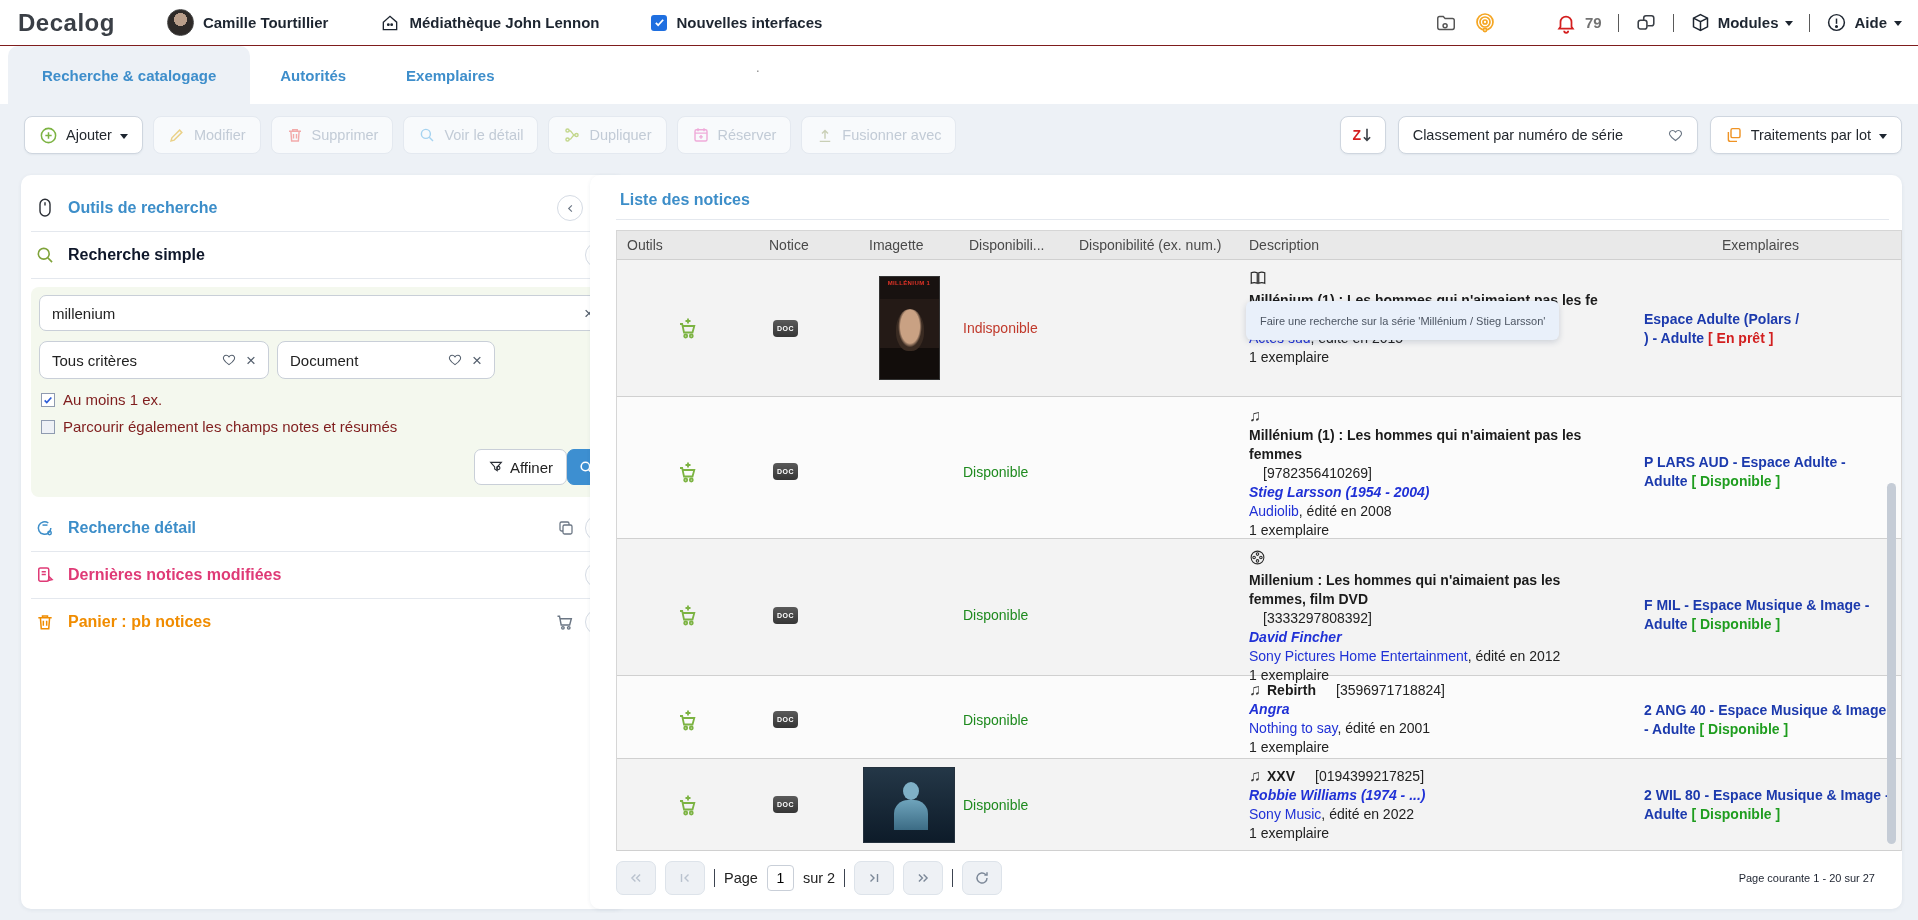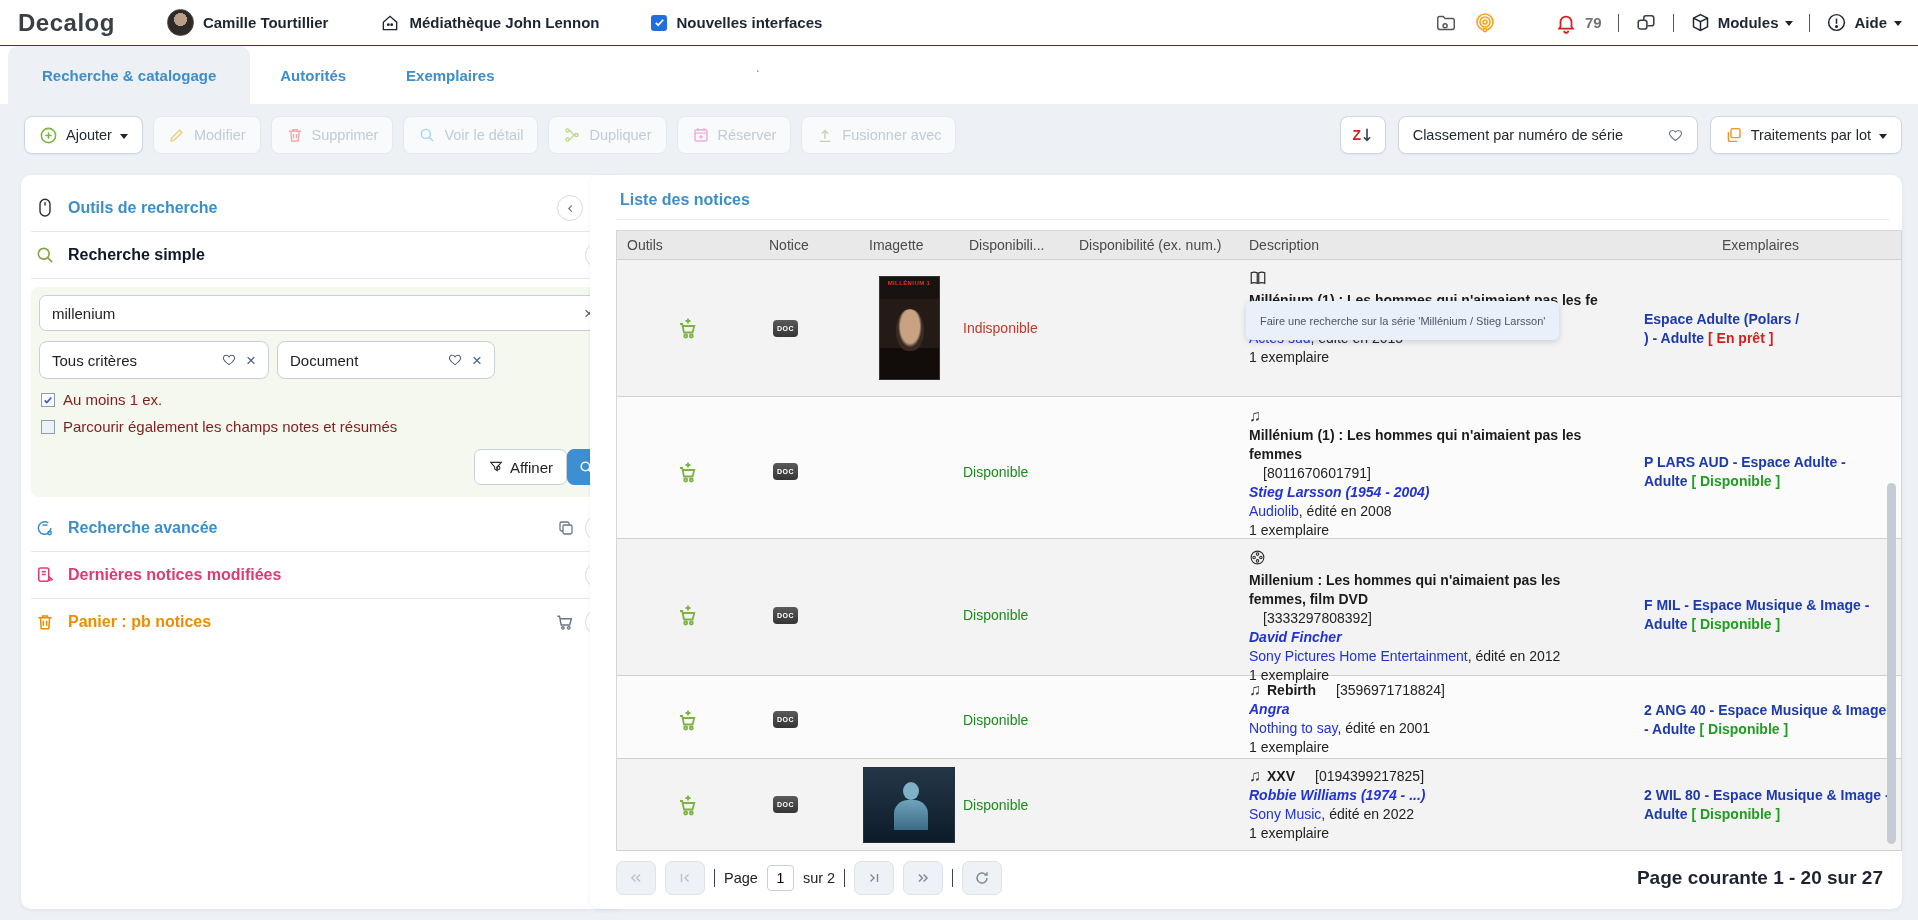--- a/index.html
+++ b/index.html
@@ -102,21 +102,21 @@
 
   
   .tooltip { position:absolute; left:656px; top:126px; height:39px; display:flex; align-items:center; padding:0 14px;
              background:#e9f0fa; border-radius:6px; box-shadow:0 2px 6px rgba(30,50,90,.18); font-size:11px; color:#4c5562; white-space:nowrap; z-index:6;text-align:center;}
 
   
   .pager { display:flex; align-items:center; gap:9px; margin:10px 0 0 13px; font-size:14.5px;}
   .pbtn { width:40px; height:34px; border-radius:7px; background:#eef1f5; border:1px solid #dde3ea; display:flex; align-items:center; justify-content:center; cursor:pointer;}
   .pbar { width:1px; height:18px; background:#3c4350;}
   .pinput { width:27px; height:26px; border:1px solid #c9cfd8; border-radius:4px; text-align:center; font-size:14px; font-family:inherit; background:#fff;}
-  .pinfo { margin-left:auto; margin-right:6px; font-size:19px; color:#1d2330;font-weight:bold;}
+  .pinfo { margin-left:auto; margin-right:14px; font-size:11px; color:#1d2330;}
 
   .scrollthumb { position:absolute; right:6px; top:308px; width:9px; height:361px; background:#c5ccd6; border-radius:5px; cursor:pointer;}
   svg { display:block; }
 </style>
 </head>
 <body>
 
 <div class="header">
   <div class="logo">Decalog</div>
   <div class="hgroup">
@@ -399,21 +399,21 @@
   </div>
 
   <div class="srow">
     <span class="icn">
       <svg width="20" height="20" viewBox="0 0 24 24" fill="none" stroke="#3d8ec9" stroke-width="1.8">
           <path d="M19 12a7.5 7.5 0 11-3-6"></path>
           <path d="M9 8.5h6"></path>
           <circle cx="17.5" cy="18" r="2"></circle>
         </svg>
     </span>
-    <span class="title t-blue">Recherche avancée</span>
+    <span class="title t-blue">Recherche détail</span>
     <span class="spacer">
       <span class="icn">
         <svg width="18" height="18" viewBox="0 0 24 24" fill="none" stroke="#6b7684" stroke-width="1.7">
             <rect x="8" y="8" width="12" height="12" rx="2"></rect>
             <path d="M16 8V6a2 2 0 00-2-2H6a2 2 0 00-2 2v8a2 2 0 002 2h2"></path>
           </svg>
       </span>
       <span class="circ">
         <svg width="11" height="11" viewBox="0 0 24 24" fill="none" stroke="#6b7684" stroke-width="2.4">
             <path d="M5 9l7 7 7-7"></path>
@@ -539,21 +539,21 @@
           <span class="docbadge">DOC</span>
         </div>
       <div class="cell c-img"></div>
       <div class="cell c-dispo">
           <span class="st-green">Disponible</span>
         </div>
       <div class="cell"></div>
       <div class="c-desc">
         <span class="note-glyph">♫</span>
         <div class="mtitle">Millénium (1) : Les hommes qui n'aimaient pas les femmes</div>
-        <div class="isbn">[8011670601791]</div>
+        <div class="isbn">[9782356410269]</div>
         <div><a class="alink">Stieg Larsson (1954 - 2004)</a></div>
         <div><a class="plink">Audiolib</a><span>, édité en 2008</span></div>
         <div>1 exemplaire</div>
       </div>
       <div class="c-ex">
         <div>
           <span>P LARS AUD - Espace Adulte - Adulte</span>
           <span class="stat-g">[ Disponible ]</span>
         </div>
       </div>

